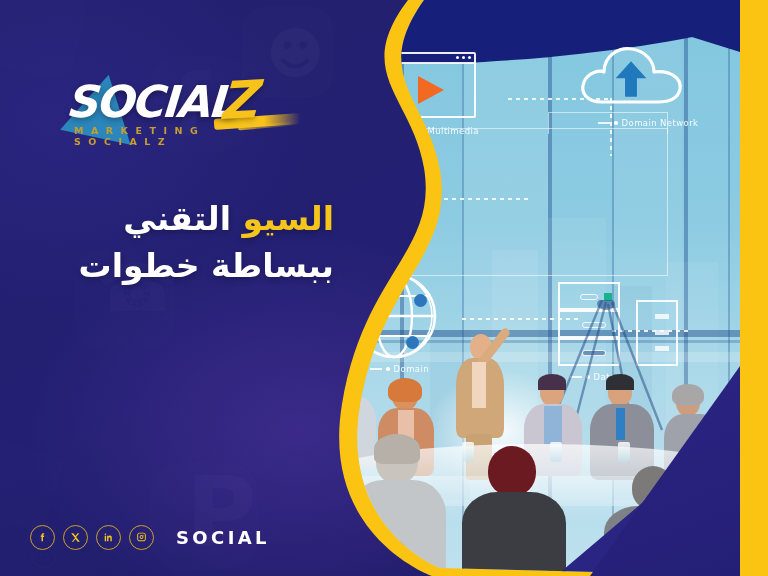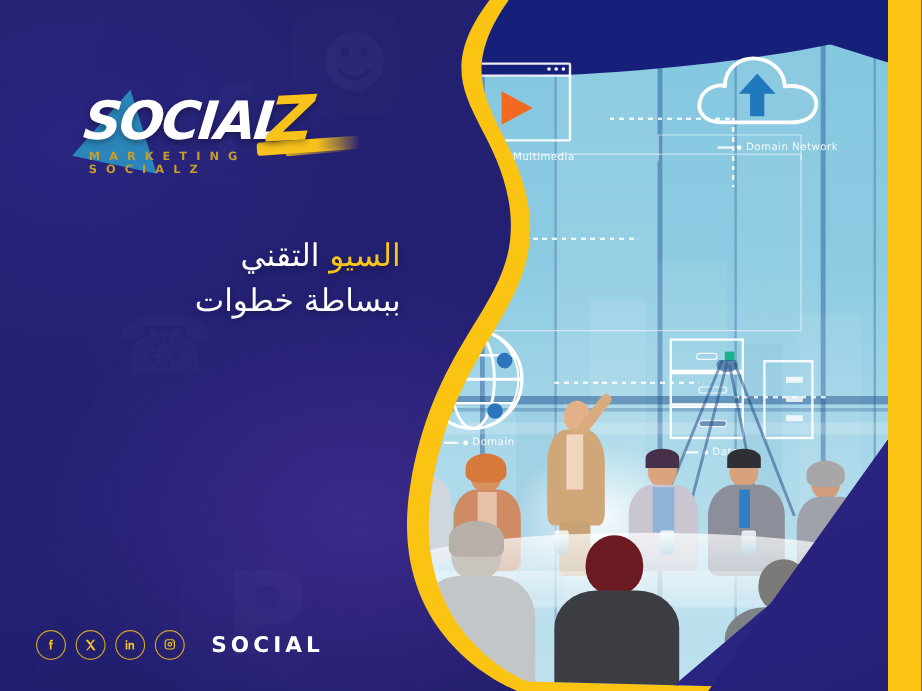--- a/index.html
+++ b/index.html
@@ -76,21 +76,21 @@
   }
 
   
   #headline {
     position:absolute; right:16px; top:196px;
     width:326px;
     direction:rtl; text-align:right;
   }
   .hl-line {
     font-family:"DejaVu Sans", sans-serif;
-    font-size:26px; font-weight:normal;
+    font-size:33px; font-weight:bold;
     line-height:1.42;
     color:#ffffff;
     white-space:nowrap;
     text-shadow:0 2px 6px rgba(0,0,0,.28);
   }
   .hl-accent { color:#f6c51c; }
 
   
   #social-row {
     position:absolute; left:30px; bottom:26px;

